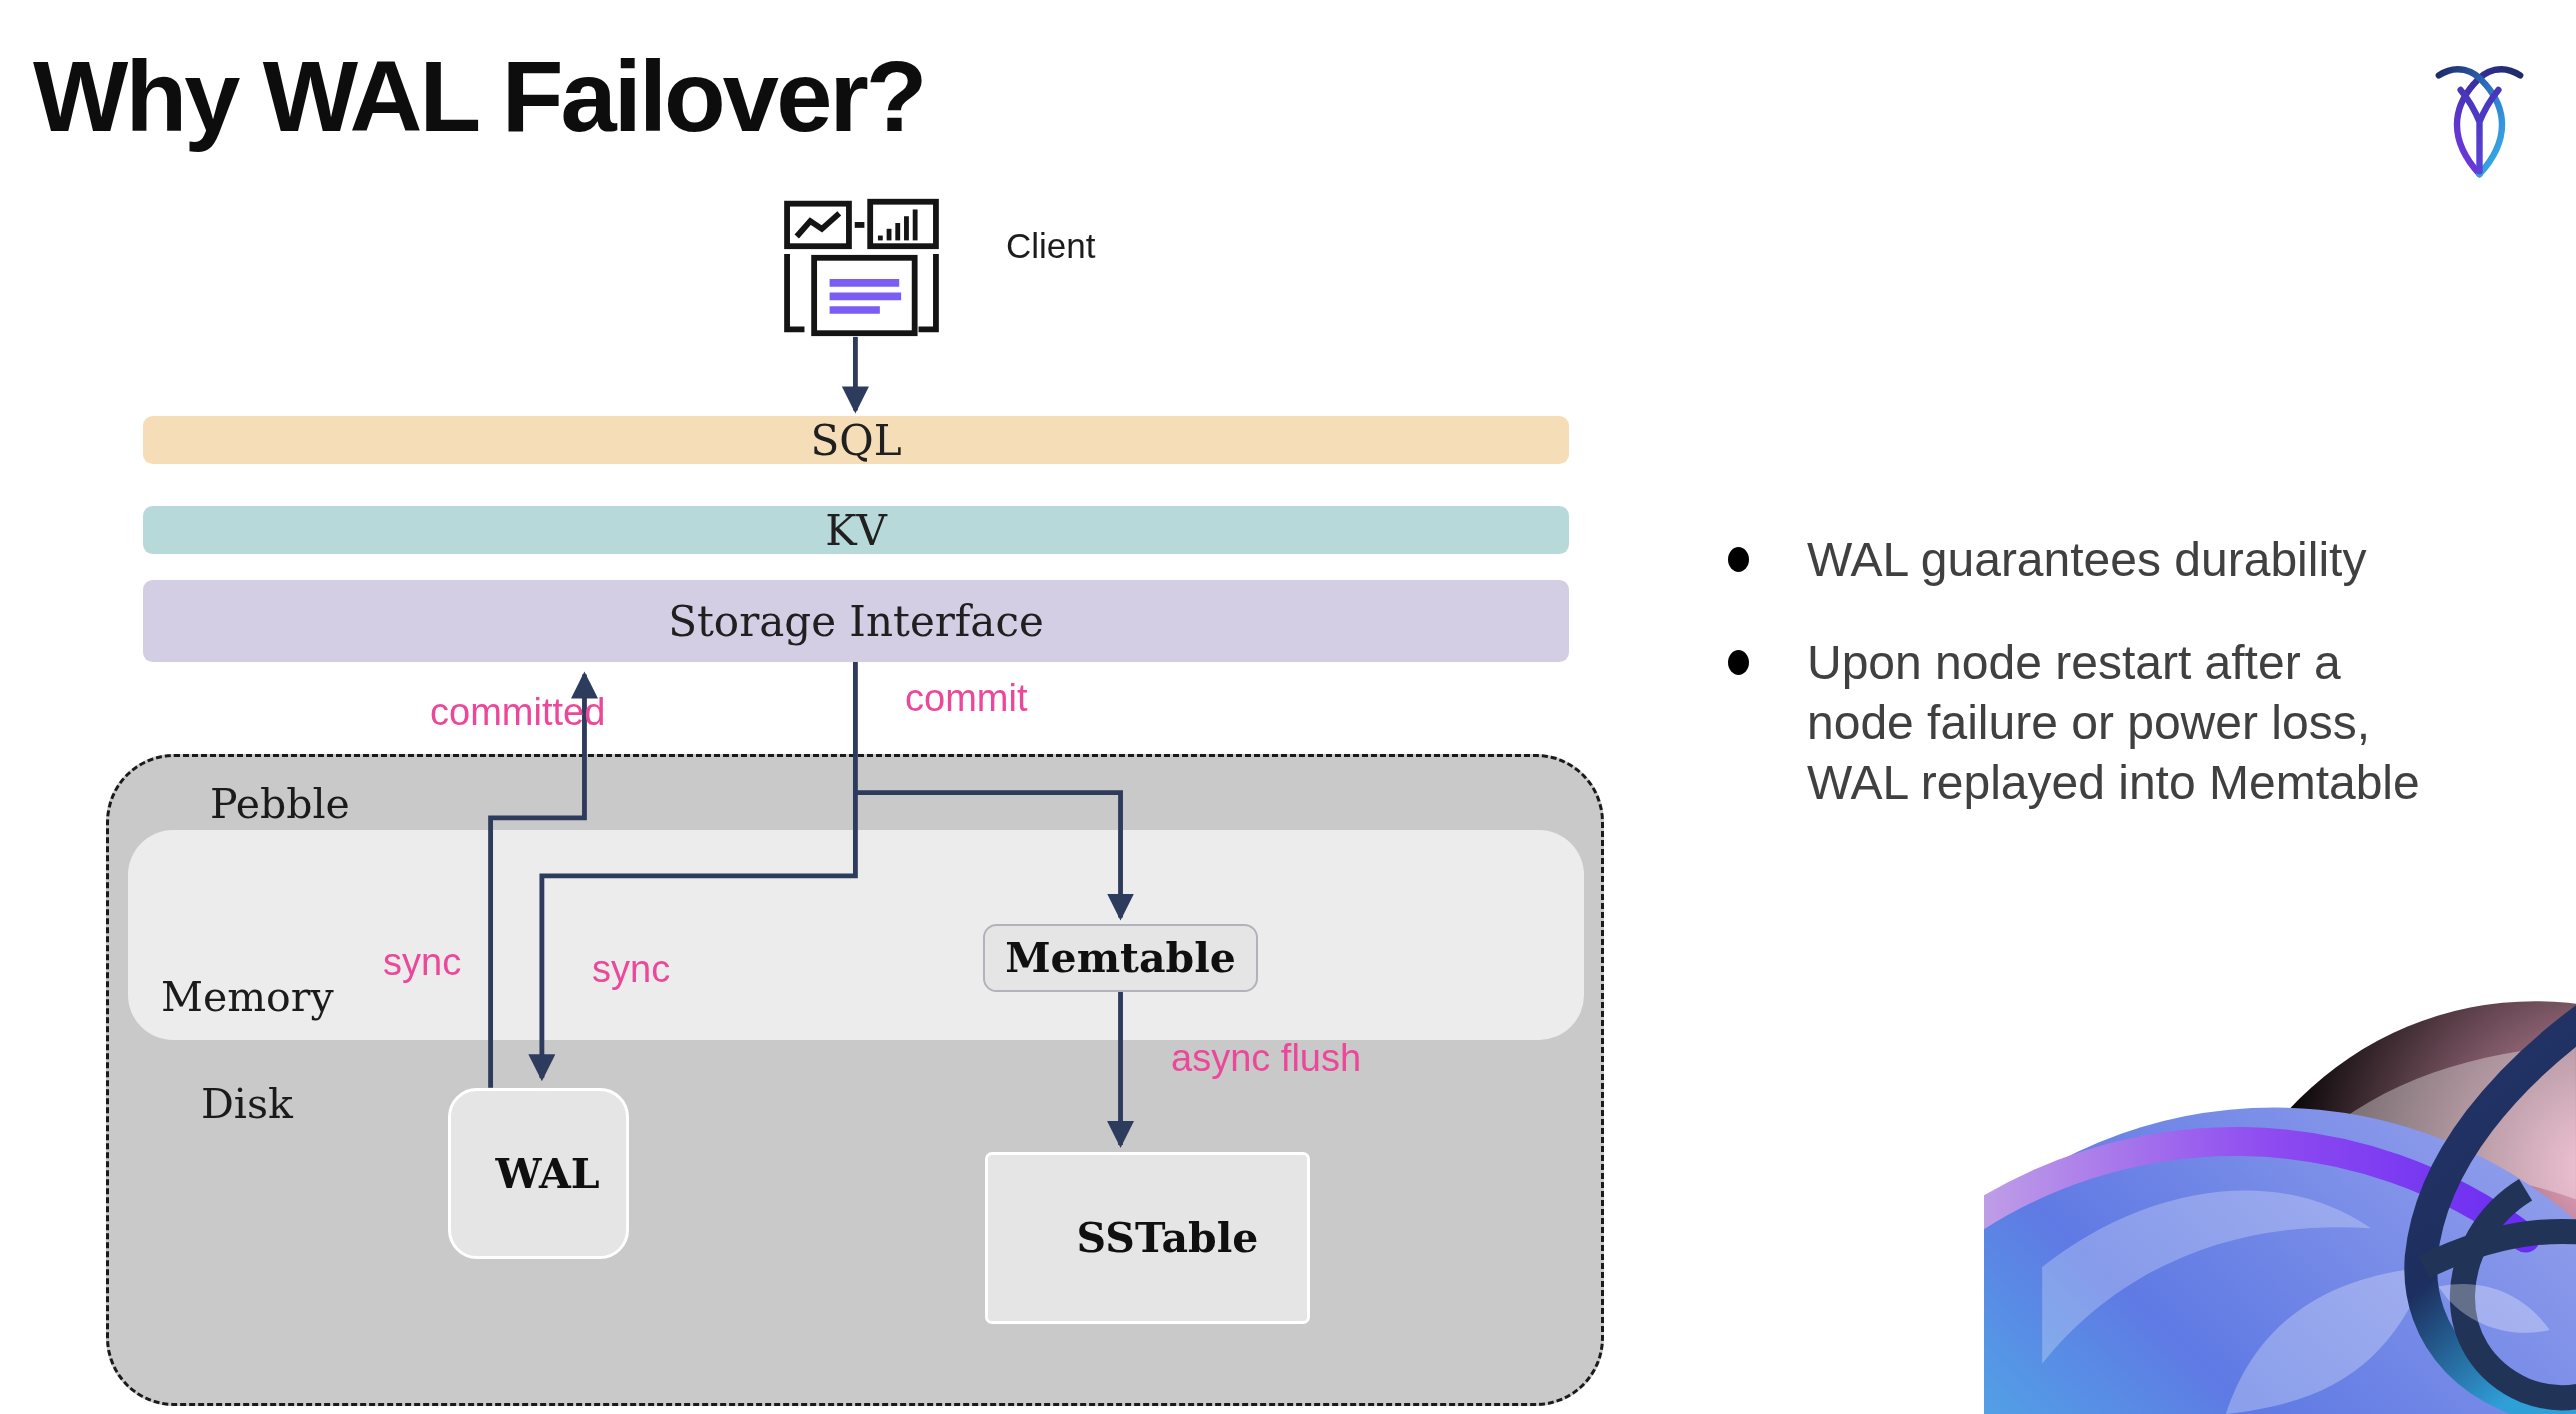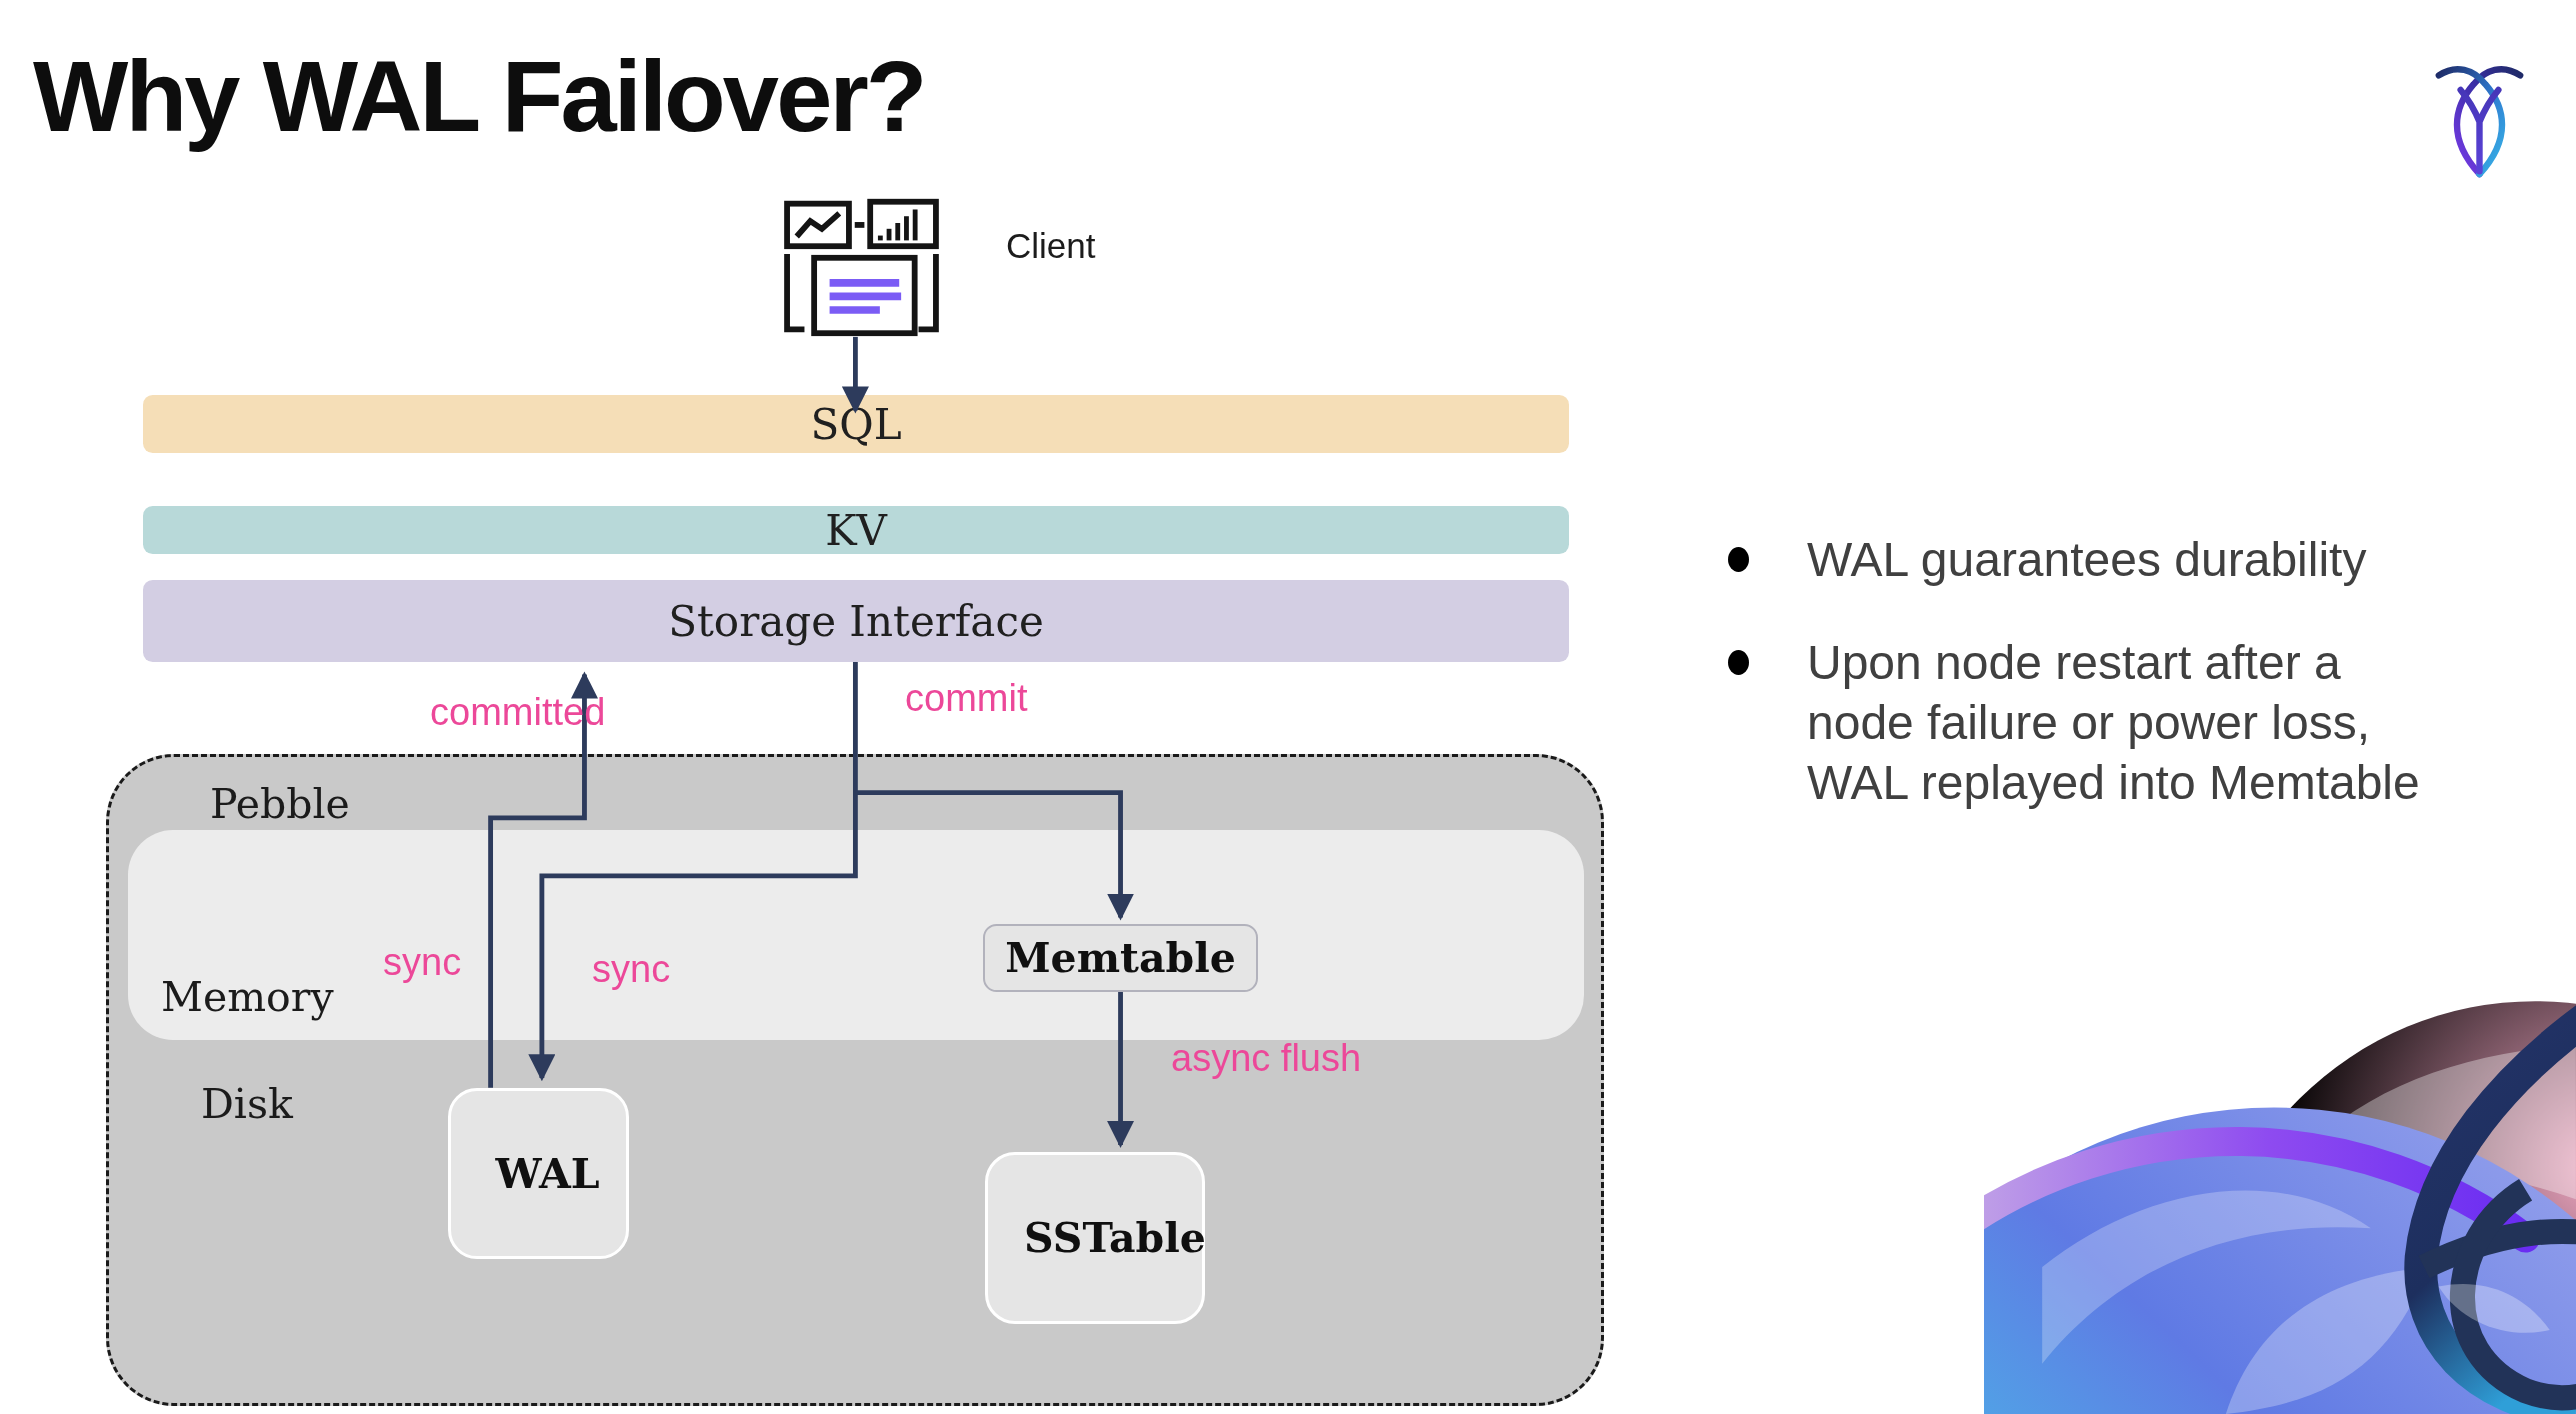--- a/index.html
+++ b/index.html
@@ -8,39 +8,39 @@
 
   .abs{position:absolute;}
 
   .title{left:33px;top:39px;font-size:101px;font-weight:800;letter-spacing:-2.9px;
          color:#0d0d0d;font-family:"Liberation Sans",sans-serif;}
 
   .client-label{left:1006px;top:226px;font-size:35px;color:#1c1c1c;}
 
   .bar{left:143px;width:1426px;border-radius:9.7px;display:flex;align-items:center;justify-content:center;
        font-family:"DejaVu Serif",serif;font-size:42px;color:#202020;}
-  .bar-sql{top:395px;height:58px;background:#f5deb7;justify-content:center;}
+  .bar-sql{top:416px;height:48px;background:#f5deb7;justify-content:center;}
   .bar-kv{top:506px;height:48px;background:#b8d9d9;}
   .bar-storage{top:580px;height:82px;background:#d3cee3;}
 
   .pebble{left:106px;top:754px;width:1498px;height:652px;background:#c9c9c9;
           border:3.9px dashed #1a1a1a;border-radius:68px;box-sizing:border-box;}
   .memory-band{left:128px;top:830px;width:1456px;height:210px;background:#ececec;border-radius:45px;}
 
   .zone-label{font-family:"DejaVu Serif",serif;font-size:41px;color:#1b1b1b;}
   .lbl-pebble{left:210px;top:780px;}
   .lbl-memory{left:161px;top:973px;}
   .lbl-disk{left:201px;top:1080px;}
 
   .node{background:#e5e5e5;display:flex;align-items:center;justify-content:center;
         font-family:"DejaVu Serif",serif;font-weight:bold;font-size:41px;color:#101010;
         box-sizing:border-box;}
   .node-wal{left:448px;top:1088px;width:181px;height:171px;border:3.9px solid #ffffff;border-radius:29px;padding-left:18px;}
   .node-memtable{left:983px;top:924px;width:275px;height:68px;border:2.9px solid #b2b2bc;border-radius:13.5px;}
-  .node-sstable{left:985px;top:1152px;width:220px;height:172px;border:3.9px solid #ffffff;border-radius:30px;padding-left:40px;}
+  .node-sstable{left:985px;top:1152px;width:325px;height:172px;border:3.9px solid #ffffff;border-radius:7px;padding-left:40px;}
 
   .flow-label{font-size:38px;color:#ec4899;}
   .lbl-committed{left:430px;top:691px;}
   .lbl-commit{left:905px;top:677px;}
   .lbl-sync1{left:383px;top:941px;}
   .lbl-sync2{left:592px;top:948px;}
   .lbl-async{left:1171px;top:1037px;}
 
   .bullets{left:1728px;top:530px;width:813px;}
   .bullet-row{display:flex;margin-bottom:43px;}

